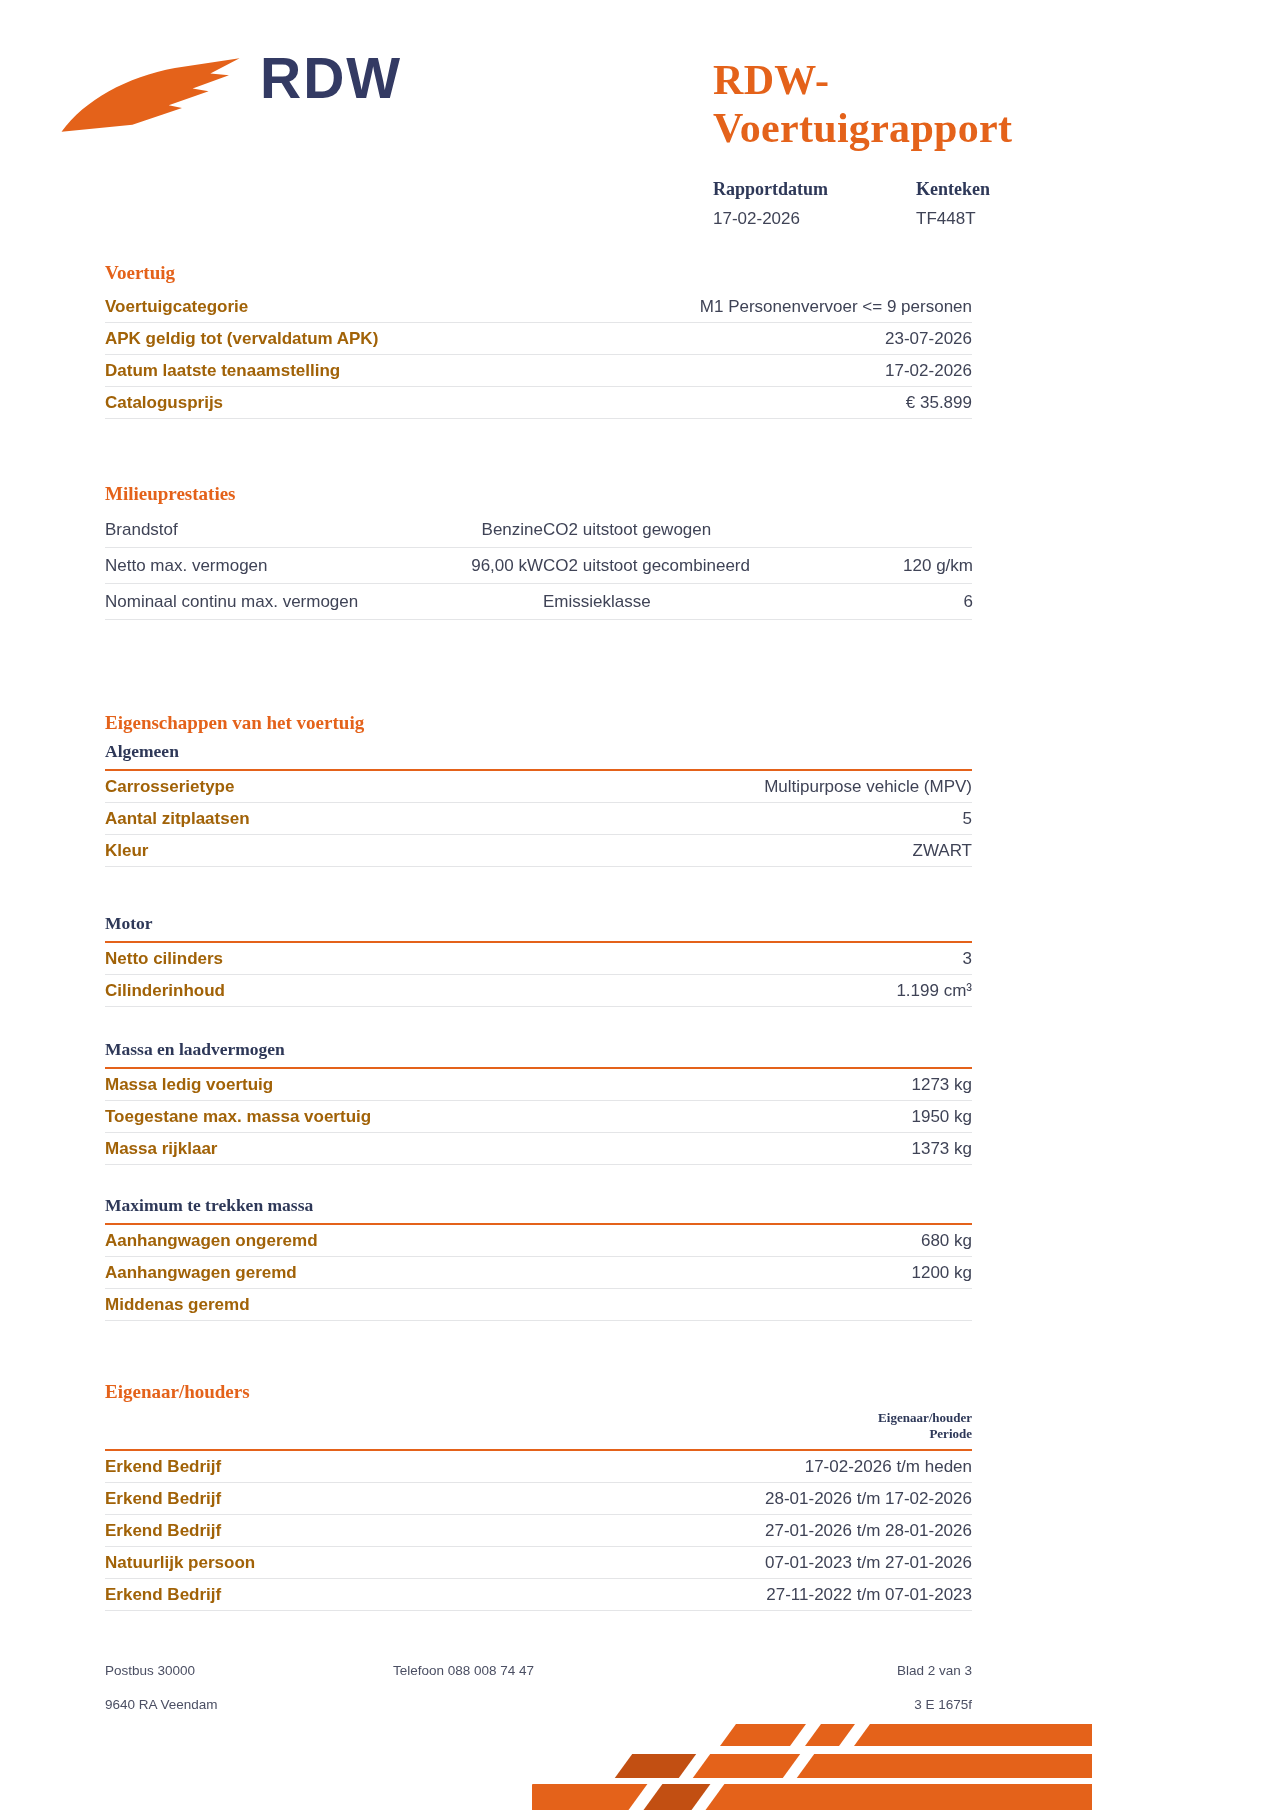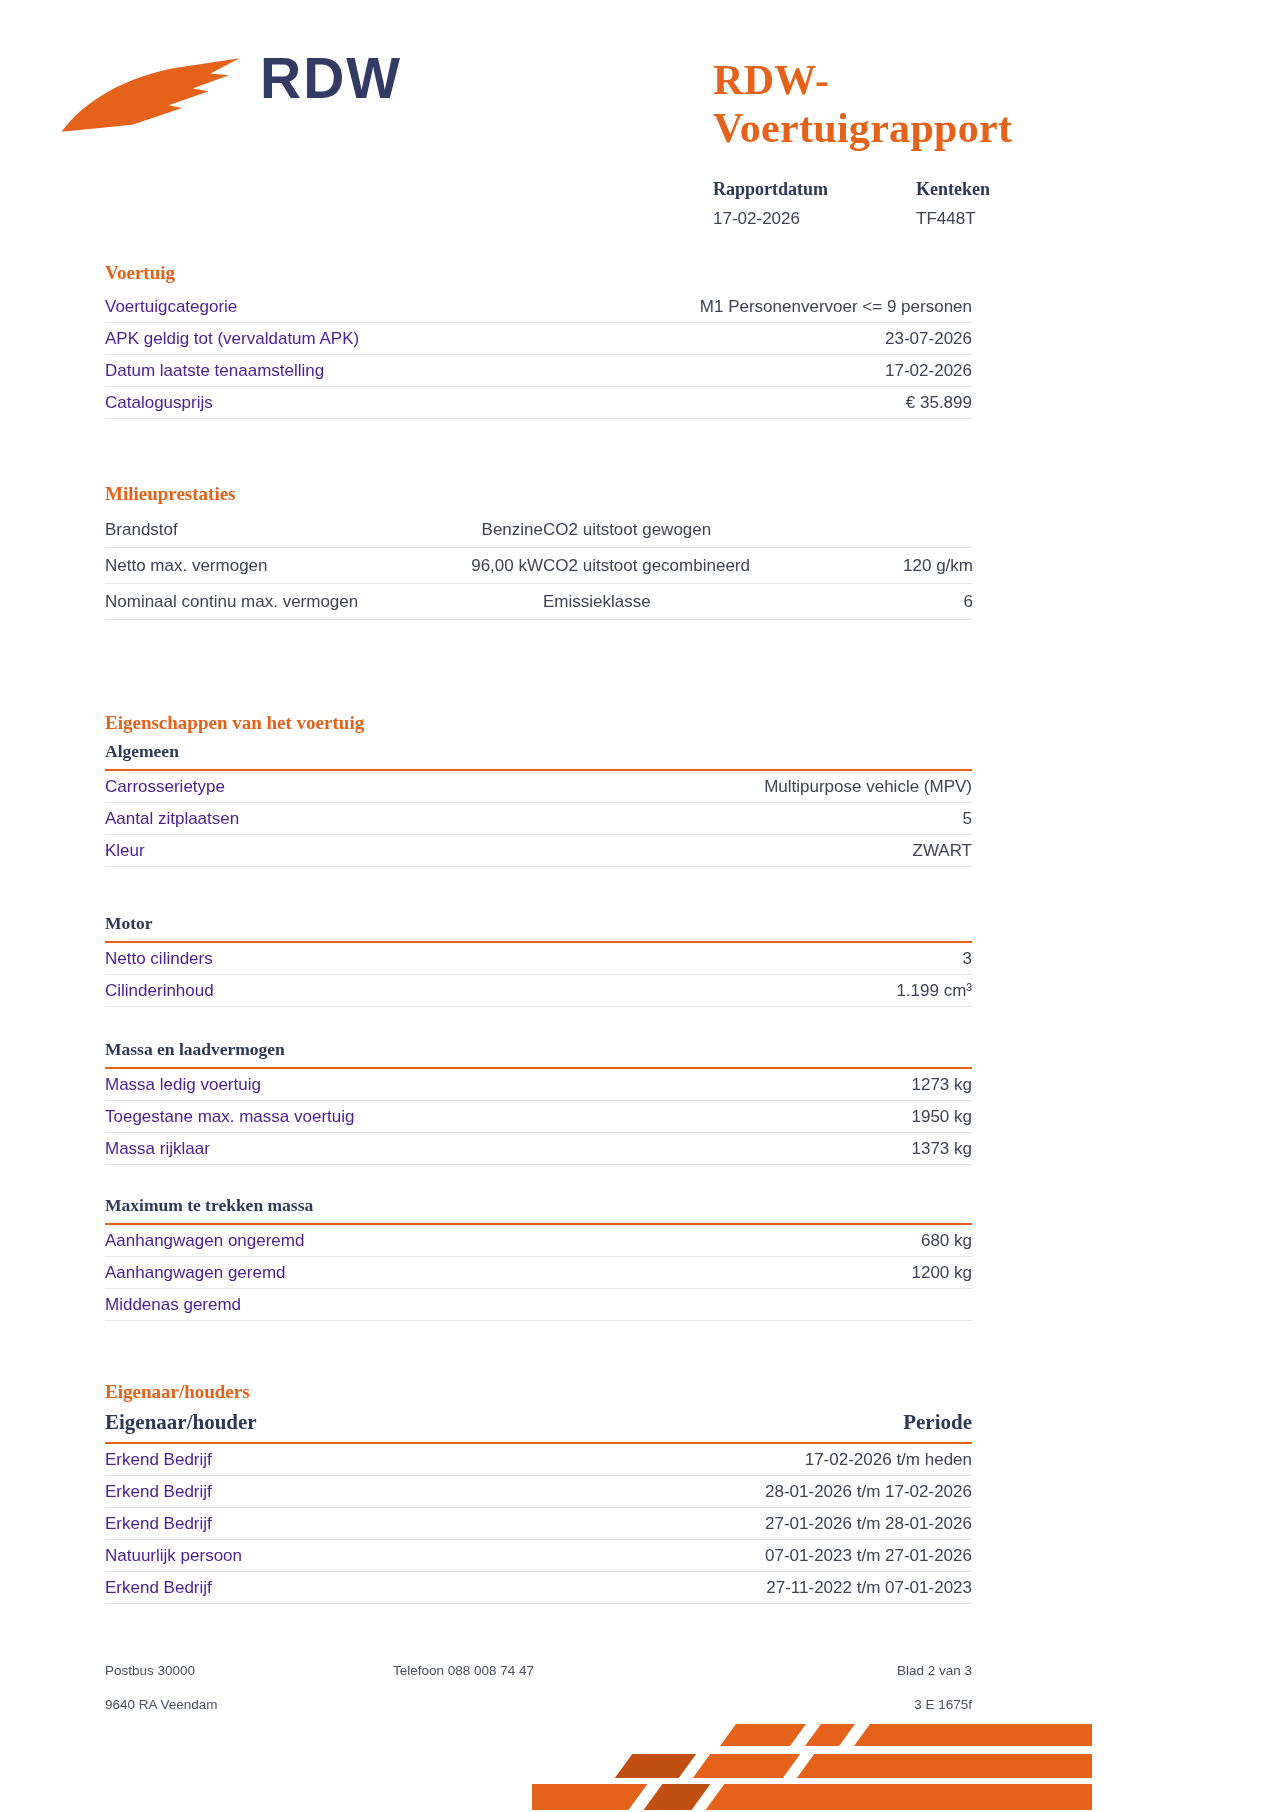--- a/index.html
+++ b/index.html
@@ -25,37 +25,37 @@
   
   .content{padding:0 120px 16px 105px;}
   .sec-heading{font-family:"Liberation Serif",serif;font-size:19px;font-weight:700;color:#E4621A;margin:0 0 7px 0;}
   .sec-voertuig{margin-top:11px;}
   .sec-milieu{margin-top:64px;}
   .sec-eigenschappen{margin-top:92px;}
   .sec-eigenaren{margin-top:60px;}
 
   .row{display:flex;justify-content:space-between;align-items:center;height:31px;
        border-bottom:1px solid #E4E5E7;font-size:17px;}
-  .row .lbl{color:#4c1d95;white-space:nowrap;}
+  .row .lbl{color:#a16207;white-space:nowrap;font-weight:bold;}
   .row .val{color:#3F4356;text-align:right;white-space:nowrap;}
 
   .row2{display:grid;grid-template-columns:438px 430px;justify-content:space-between;
         height:35px;align-items:center;border-bottom:1px solid #E4E5E7;font-size:17px;}
   .pair{display:flex;justify-content:space-between;align-items:center;}
 
   .sub-heading{font-family:"Liberation Serif",serif;font-size:17.5px;font-weight:700;color:#2E3858;
                padding-bottom:7px;border-bottom:2px solid #E4621A;}
   .sub-algemeen{margin-top:2px;}
   .sub-motor{margin-top:46px;}
   .sub-massa{margin-top:32px;}
   .sub-max{margin-top:30px;}
 
   .table-head{display:flex;justify-content:space-between;align-items:flex-end;padding-bottom:7px;
               border-bottom:2px solid #E4621A;font-family:"Liberation Serif",serif;
-              font-size:21px;font-weight:700;color:#2E3858;}
+              font-size:13px;font-weight:700;color:#2E3858;flex-direction:column;}
 
   
   .footer{position:absolute;left:105px;right:120px;top:1663px;display:grid;
           grid-template-columns:288px 1fr auto;font-size:13.5px;color:#4B4F63;}
   .f-col div{margin-bottom:19px;}
   .f-right{text-align:right;}
 
   .stripes{position:absolute;right:0;bottom:0;width:560px;height:88px;}
 </style>
 </head>

